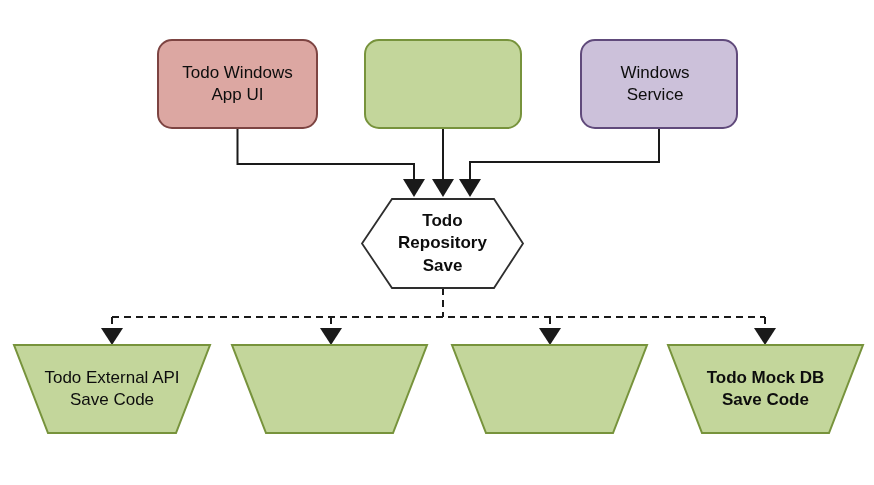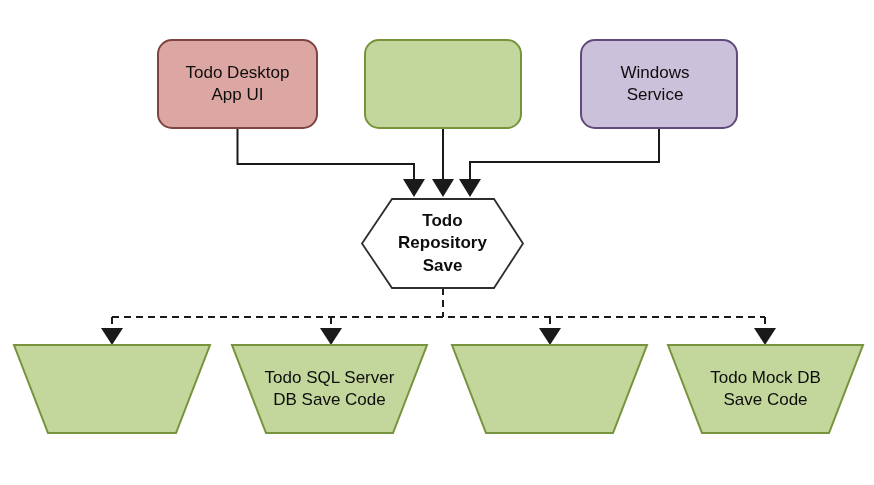--- a/index.html
+++ b/index.html
@@ -65,35 +65,35 @@
 
     <polygon points="392,199 494,199 523,243.5 494,288 392,288 362,243.5" stroke-width="1.8" fill="#FFFFFF" stroke="#2E2E2E"></polygon>
 
     <polygon points="14,345 210,345 176,433 48,433" stroke-width="2" fill="#C3D69B" stroke="#77933C"></polygon>
     <polygon points="232,345 427,345 393,433 266,433" stroke-width="2" fill="#C3D69B" stroke="#77933C"></polygon>
     <polygon points="452,345 647,345 613,433 486,433" stroke-width="2" fill="#C3D69B" stroke="#77933C"></polygon>
     <polygon points="668,345 863,345 829,433 702,433" stroke-width="2" fill="#C3D69B" stroke="#77933C"></polygon>
   </svg>
 
   <div class="node-label" style="left:158px;top:40px;width:159px;height:88px;">
-    <span style="width:115px;">Todo Desktop App UI</span>
+    <span style="width:115px;">Todo Windows App UI</span>
   </div>
 
 
   <div class="node-label" style="left:581px;top:40px;width:148px;height:88px;">
     <span style="width:90px;">Windows Service</span>
   </div>
 
   <div class="node-label" style="left:362px;top:199px;width:161px;height:89px;font-weight:bold;">
     <span style="width:105px;">Todo Repository Save</span>
   </div>
 
-
-  <div class="node-label" style="left:232px;top:345px;width:195px;height:88px;">
-    <span style="width:135px;">Todo SQL Server DB Save Code</span>
+  <div class="node-label" style="left:14px;top:345px;width:196px;height:88px;">
+    <span style="width:150px;">Todo External API Save Code</span>
   </div>
 
 
-  <div class="node-label" style="left:668px;top:345px;width:195px;height:88px;">
+
+  <div class="node-label" style="left:668px;top:345px;width:195px;height:88px;font-weight:bold;">
     <span style="width:135px;">Todo Mock DB Save Code</span>
   </div>
 
 </div>
 
 </body></html>

